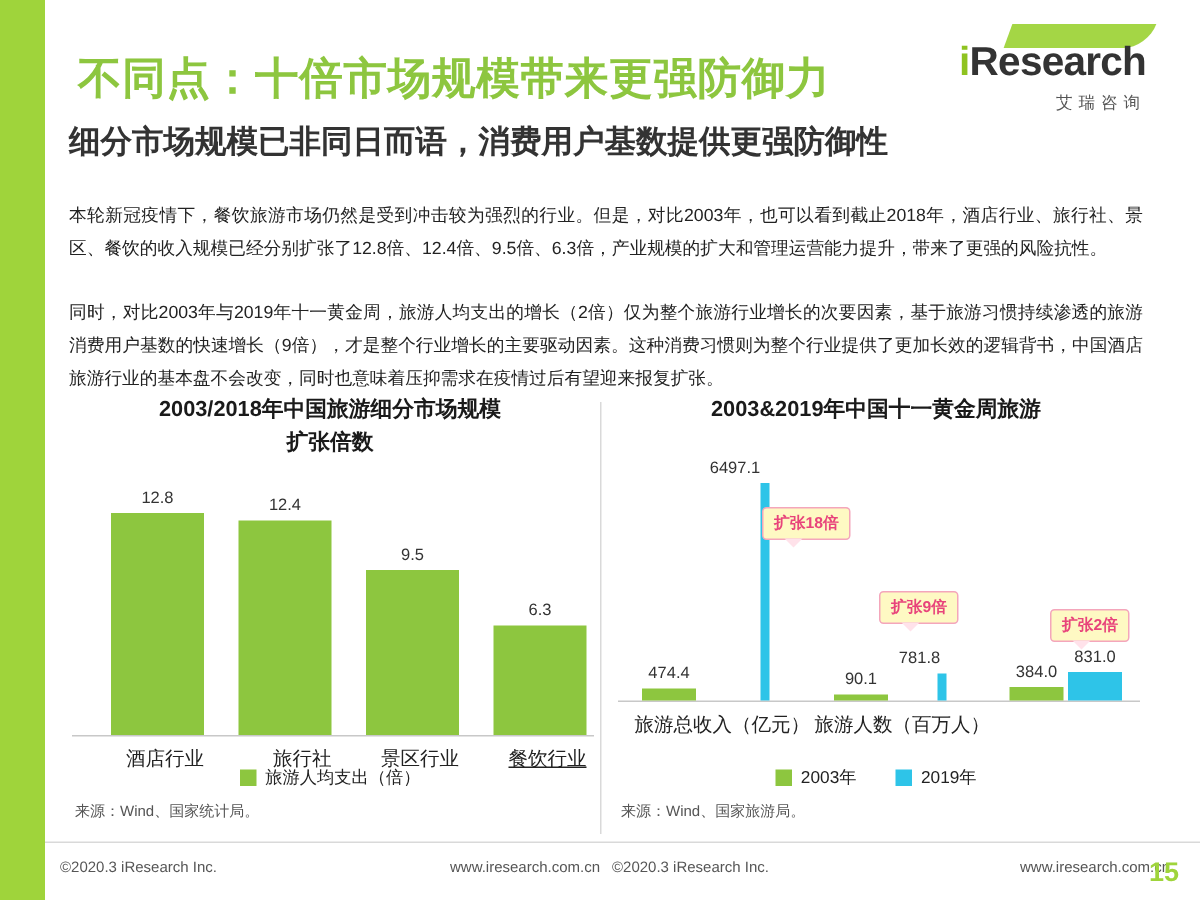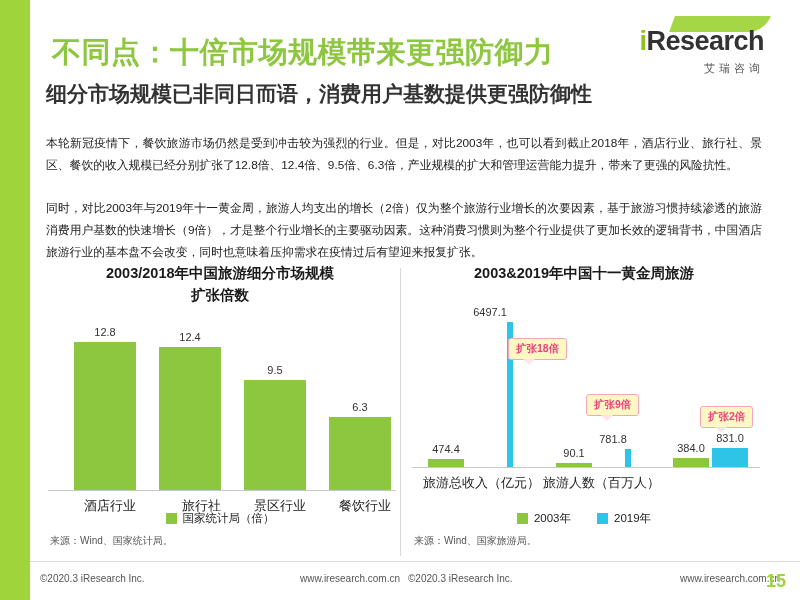--- a/index.html
+++ b/index.html
@@ -211,27 +211,27 @@
       <div class="bar-group" style="left:204px; width:62px; height:110px;">
         <div class="bar-val" style="bottom:114px;">9.5</div>
         <div class="bar" style="height:110px;"></div>
       </div>
       <div class="cat-label" style="left:204px; width:62px;">景区行业</div>
 
       <div class="bar-group" style="left:289px; width:62px; height:73px;">
         <div class="bar-val" style="bottom:77px;">6.3</div>
         <div class="bar" style="height:73px;"></div>
       </div>
-      <div class="cat-label" style="left:289px; width:62px;">餐饮行业</div>
+      <div class="cat-label" style="left:289px; width:62px;text-decoration:underline;">餐饮行业</div>
     </div>
 
     <div class="legend">
       <div class="legend-item">
         <span class="swatch green"></span>
-        <span>国家统计局（倍）</span>
+        <span>旅游人均支出（倍）</span>
       </div>
     </div>
 
     <div class="source">来源：Wind、国家统计局。</div>
   </div>
 
   <div class="panel panel-right">
     <div class="panel-title">
       <div>2003&amp;2019年中国十一黄金周旅游</div>
     </div>

